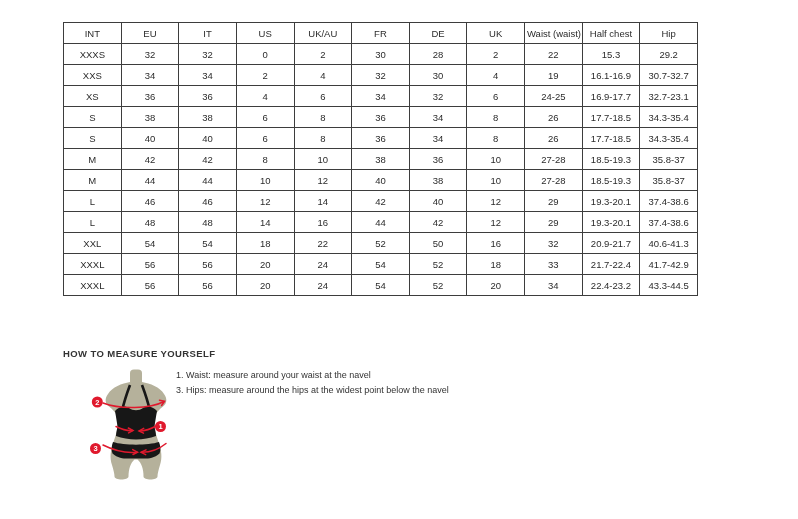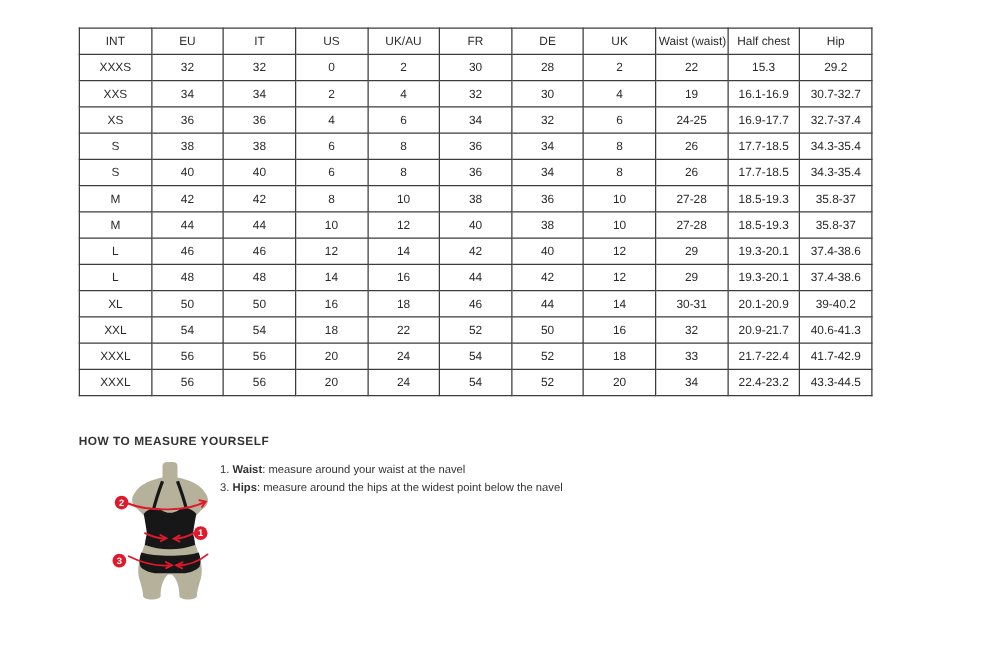--- a/index.html
+++ b/index.html
@@ -60,21 +60,21 @@
     padding: 0;
     list-style: none;
     font-size: 9px;
     color: #333333;
   }
   .measure-list li {
     line-height: 11px;
     margin-bottom: 3.5px;
     white-space: nowrap;
   }
-  .measure-list b { font-weight: 700; }
+  .measure-list b { font-weight: 400; }
   .badge-num {
     font: 700 7.5px "Liberation Sans", sans-serif;
     fill: #ffffff;
   }
 </style>
 </head>
 <body>
 
 <table class="size-table">
   <thead>
@@ -123,21 +123,21 @@
         <td>XS</td>
         <td>36</td>
         <td>36</td>
         <td>4</td>
         <td>6</td>
         <td>34</td>
         <td>32</td>
         <td>6</td>
         <td>24-25</td>
         <td>16.9-17.7</td>
-        <td>32.7-37.4</td>
+        <td>32.7-23.1</td>
       </tr>
       <tr>
         <td>S</td>
         <td>38</td>
         <td>38</td>
         <td>6</td>
         <td>8</td>
         <td>36</td>
         <td>34</td>
         <td>8</td>
@@ -202,33 +202,20 @@
         <td>48</td>
         <td>48</td>
         <td>14</td>
         <td>16</td>
         <td>44</td>
         <td>42</td>
         <td>12</td>
         <td>29</td>
         <td>19.3-20.1</td>
         <td>37.4-38.6</td>
-      </tr>
-      <tr>
-        <td>XL</td>
-        <td>50</td>
-        <td>50</td>
-        <td>16</td>
-        <td>18</td>
-        <td>46</td>
-        <td>44</td>
-        <td>14</td>
-        <td>30-31</td>
-        <td>20.1-20.9</td>
-        <td>39-40.2</td>
       </tr>
       <tr>
         <td>XXL</td>
         <td>54</td>
         <td>54</td>
         <td>18</td>
         <td>22</td>
         <td>52</td>
         <td>50</td>
         <td>16</td>

